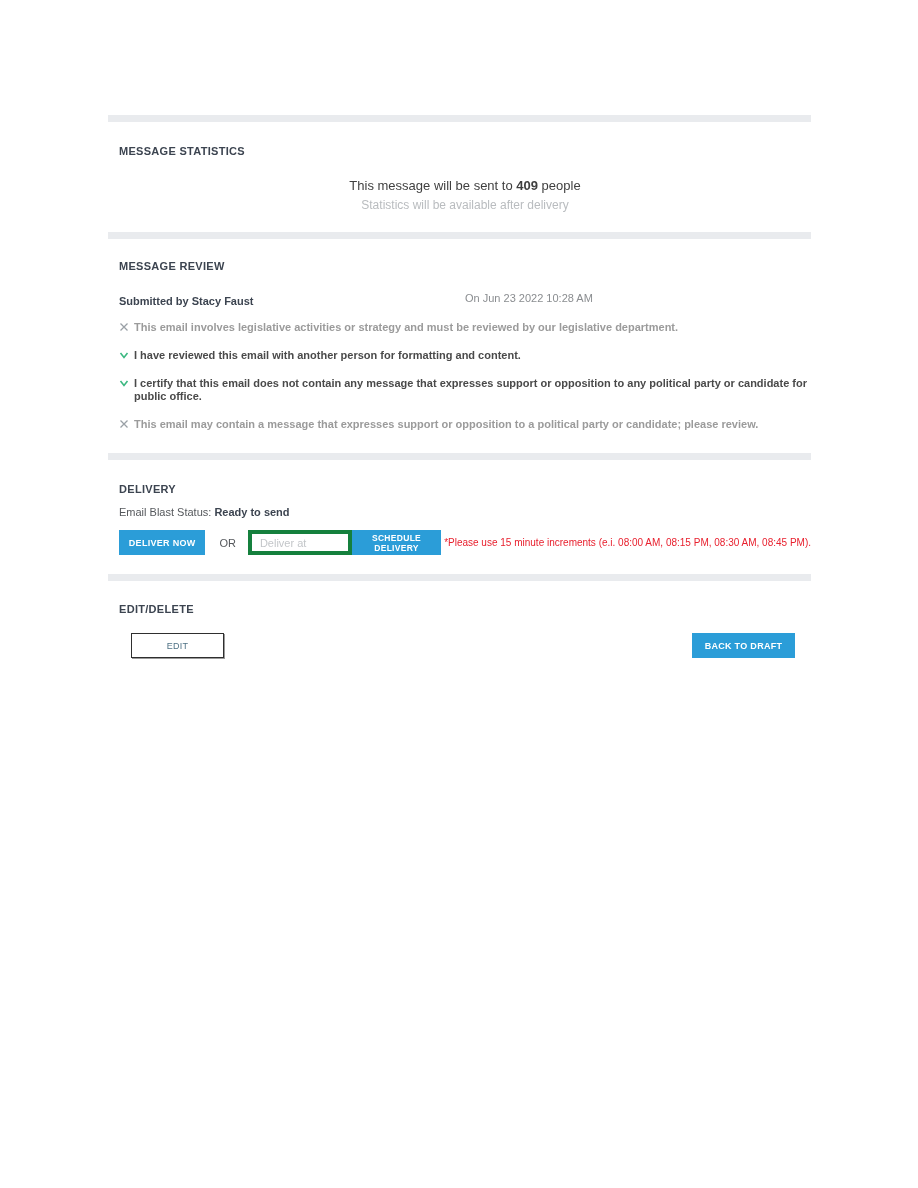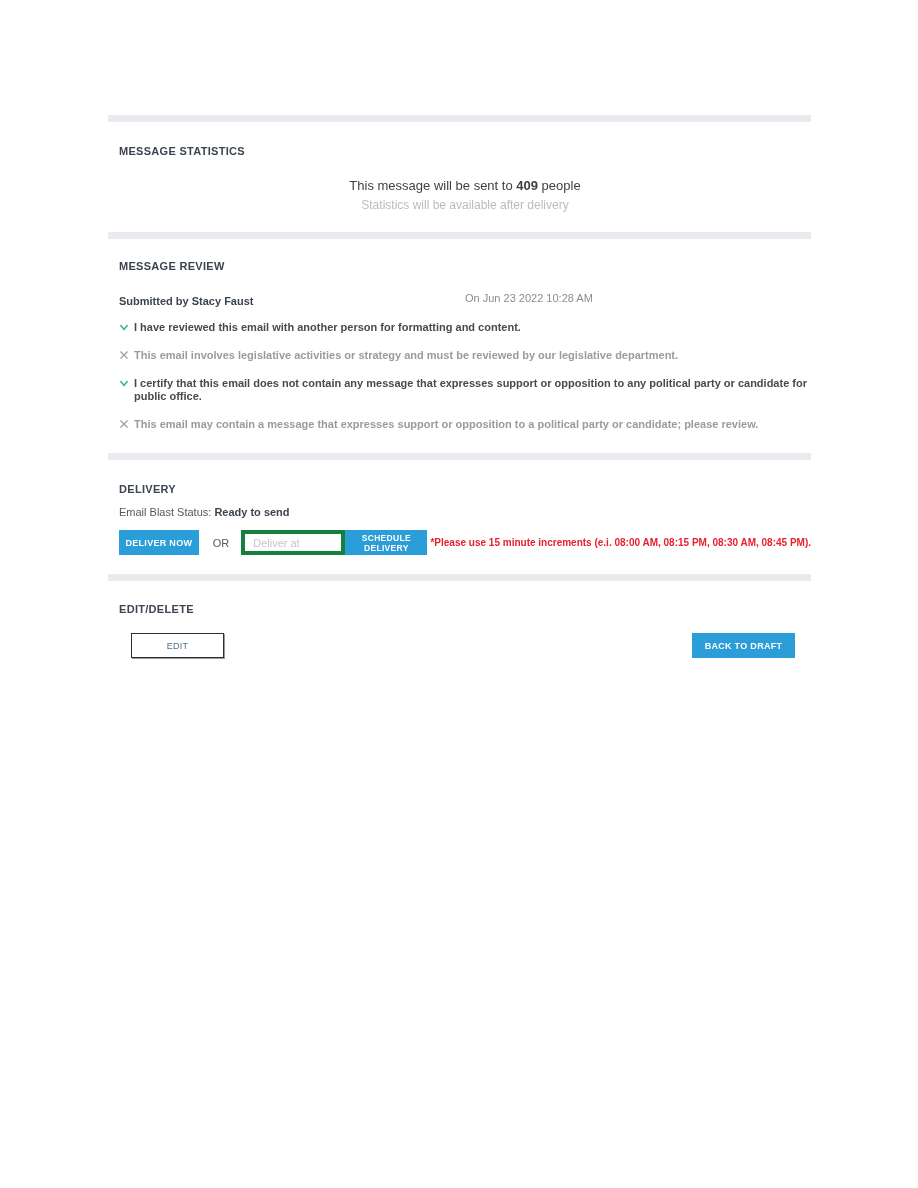--- a/index.html
+++ b/index.html
@@ -122,21 +122,20 @@
     padding: 0 8px;
     outline: none;
   }
   .deliver-at::placeholder { color: #c3c6c9; }
   .btn-schedule { width: 96px; font-size: 8.5px; }
   .increment-note {
     margin-left: 3px;
     font-size: 10px;
     color: #e8202e;
     white-space: nowrap;
-    font-weight: bold;
   }
   .bar-4 { margin-top: 19px; }
   
   .edit-title { margin-top: 22px; }
   .edit-row {
     position: relative;
     margin-top: 18px;
     height: 25px;
   }
   .btn-edit {
@@ -174,38 +173,38 @@
   <div class="section-inner">
     <h2 class="section-title review-title">MESSAGE REVIEW</h2>
 
     <div class="submitted-row">
       <span class="submitted-by">Submitted by Stacy Faust</span>
       <span class="submitted-on">On Jun 23 2022 10:28 AM</span>
     </div>
 
     <div class="review-items">
 
-      <div class="review-item is-pass">
-
-        <span class="icon icon-check">
-          <svg width="10" height="10" viewBox="0 0 10 10">
-              <polyline points="1.5,3 5,7.5 8.5,3" fill="none" stroke="#3cb881" stroke-width="1.6"></polyline>
-            </svg>
-        </span>
-        <span>I have reviewed this email with another person for formatting and content.</span>
-      </div>
-
       <div class="review-item is-fail">
         <span class="icon icon-x">
           <svg width="10" height="10" viewBox="0 0 10 10">
               <path d="M1.5 1.5 L8.5 8.5 M8.5 1.5 L1.5 8.5" stroke="#9aa0a6" stroke-width="1.3" fill="none"></path>
             </svg>
         </span>
 
         <span>This email involves legislative activities or strategy and must be reviewed by our legislative department.</span>
+      </div>
+
+      <div class="review-item is-pass">
+
+        <span class="icon icon-check">
+          <svg width="10" height="10" viewBox="0 0 10 10">
+              <polyline points="1.5,3 5,7.5 8.5,3" fill="none" stroke="#3cb881" stroke-width="1.6"></polyline>
+            </svg>
+        </span>
+        <span>I have reviewed this email with another person for formatting and content.</span>
       </div>
 
       <div class="review-item is-pass">
 
         <span class="icon icon-check">
           <svg width="10" height="10" viewBox="0 0 10 10">
               <polyline points="1.5,3 5,7.5 8.5,3" fill="none" stroke="#3cb881" stroke-width="1.6"></polyline>
             </svg>
         </span>
         <span>I certify that this email does not contain any message that expresses support or opposition to any political party or candidate for public office.</span>

